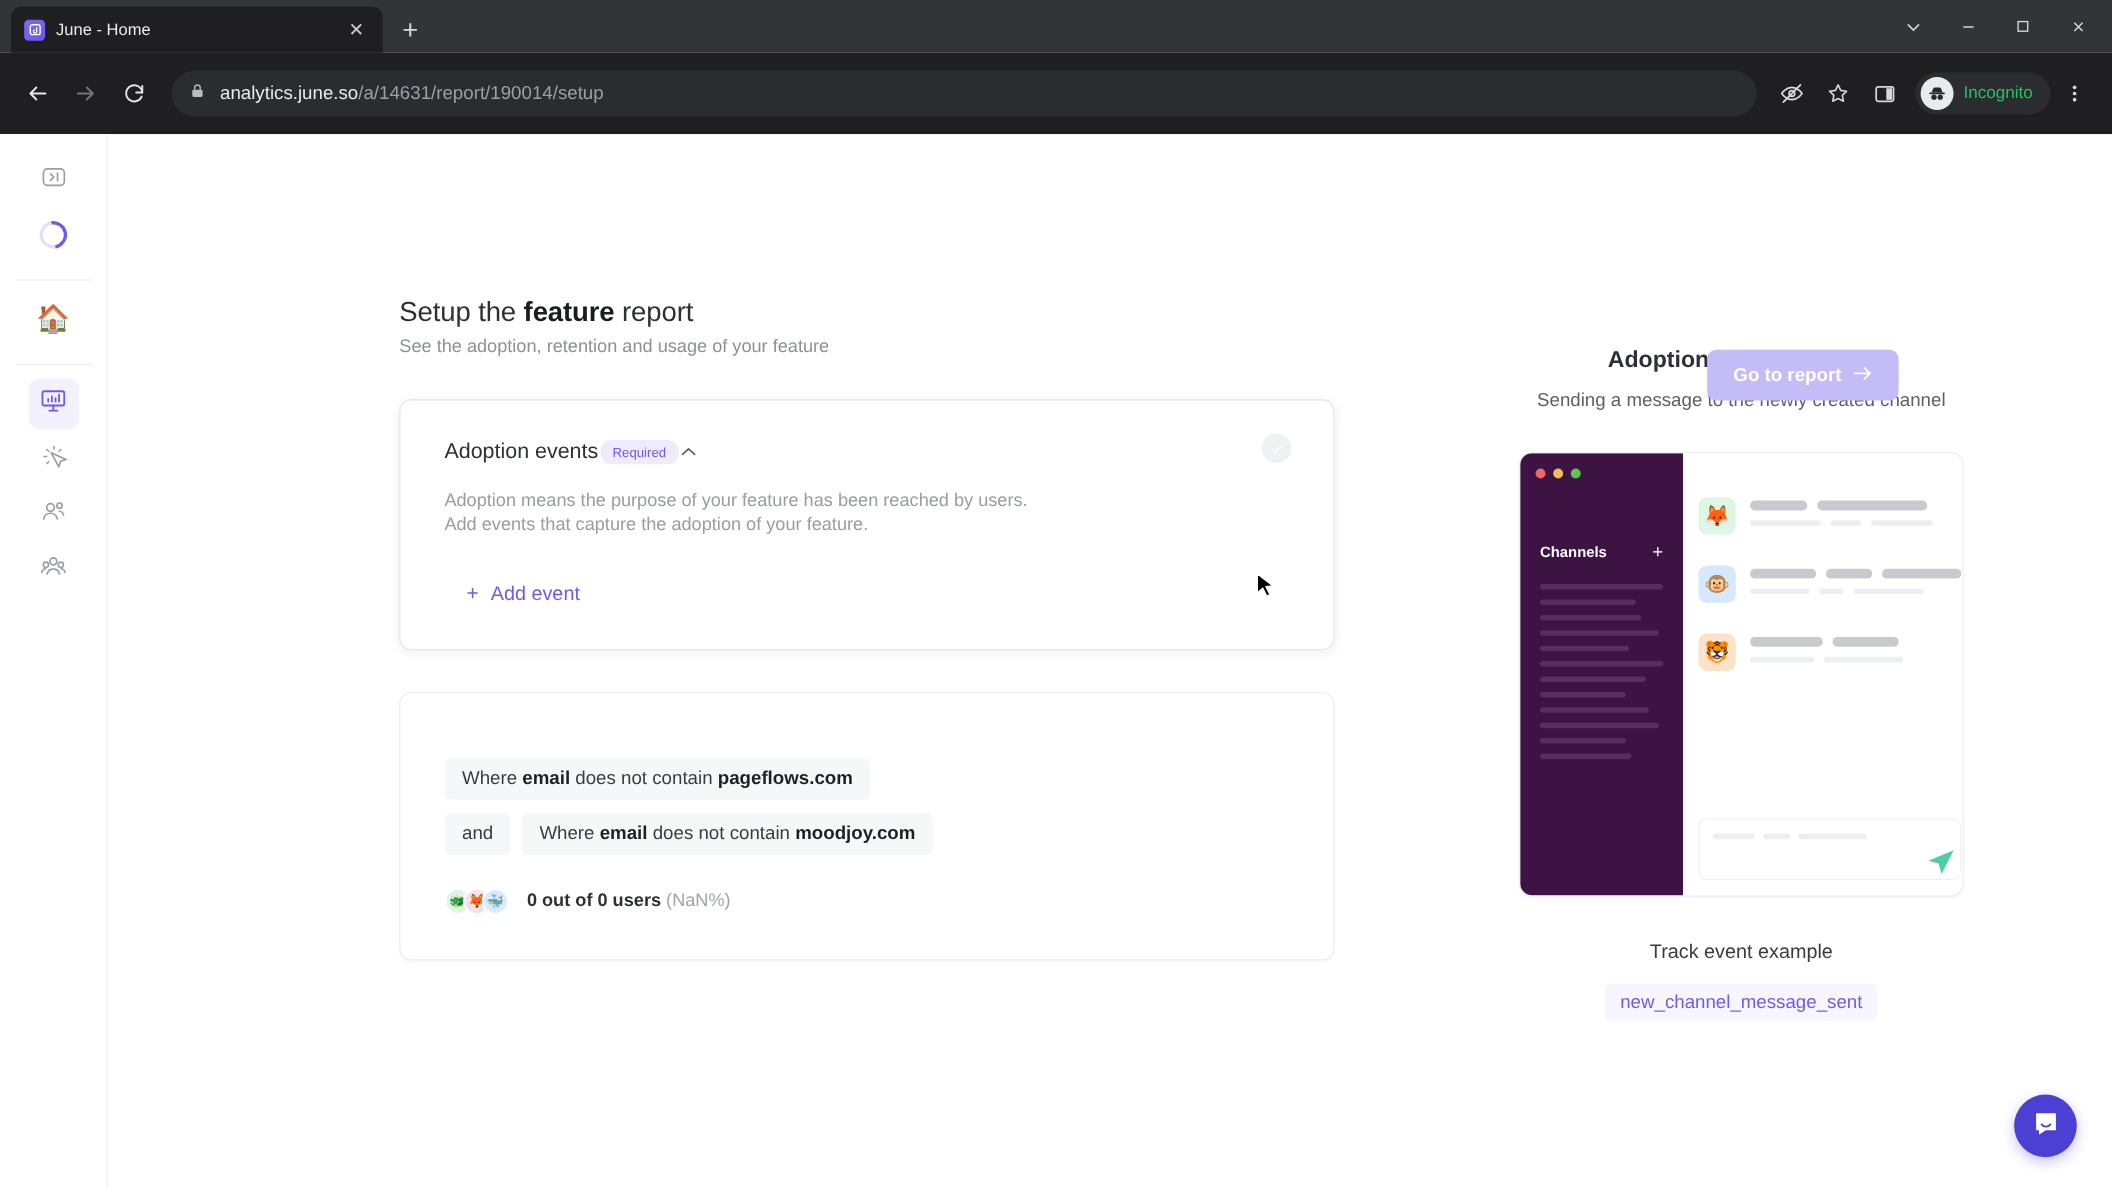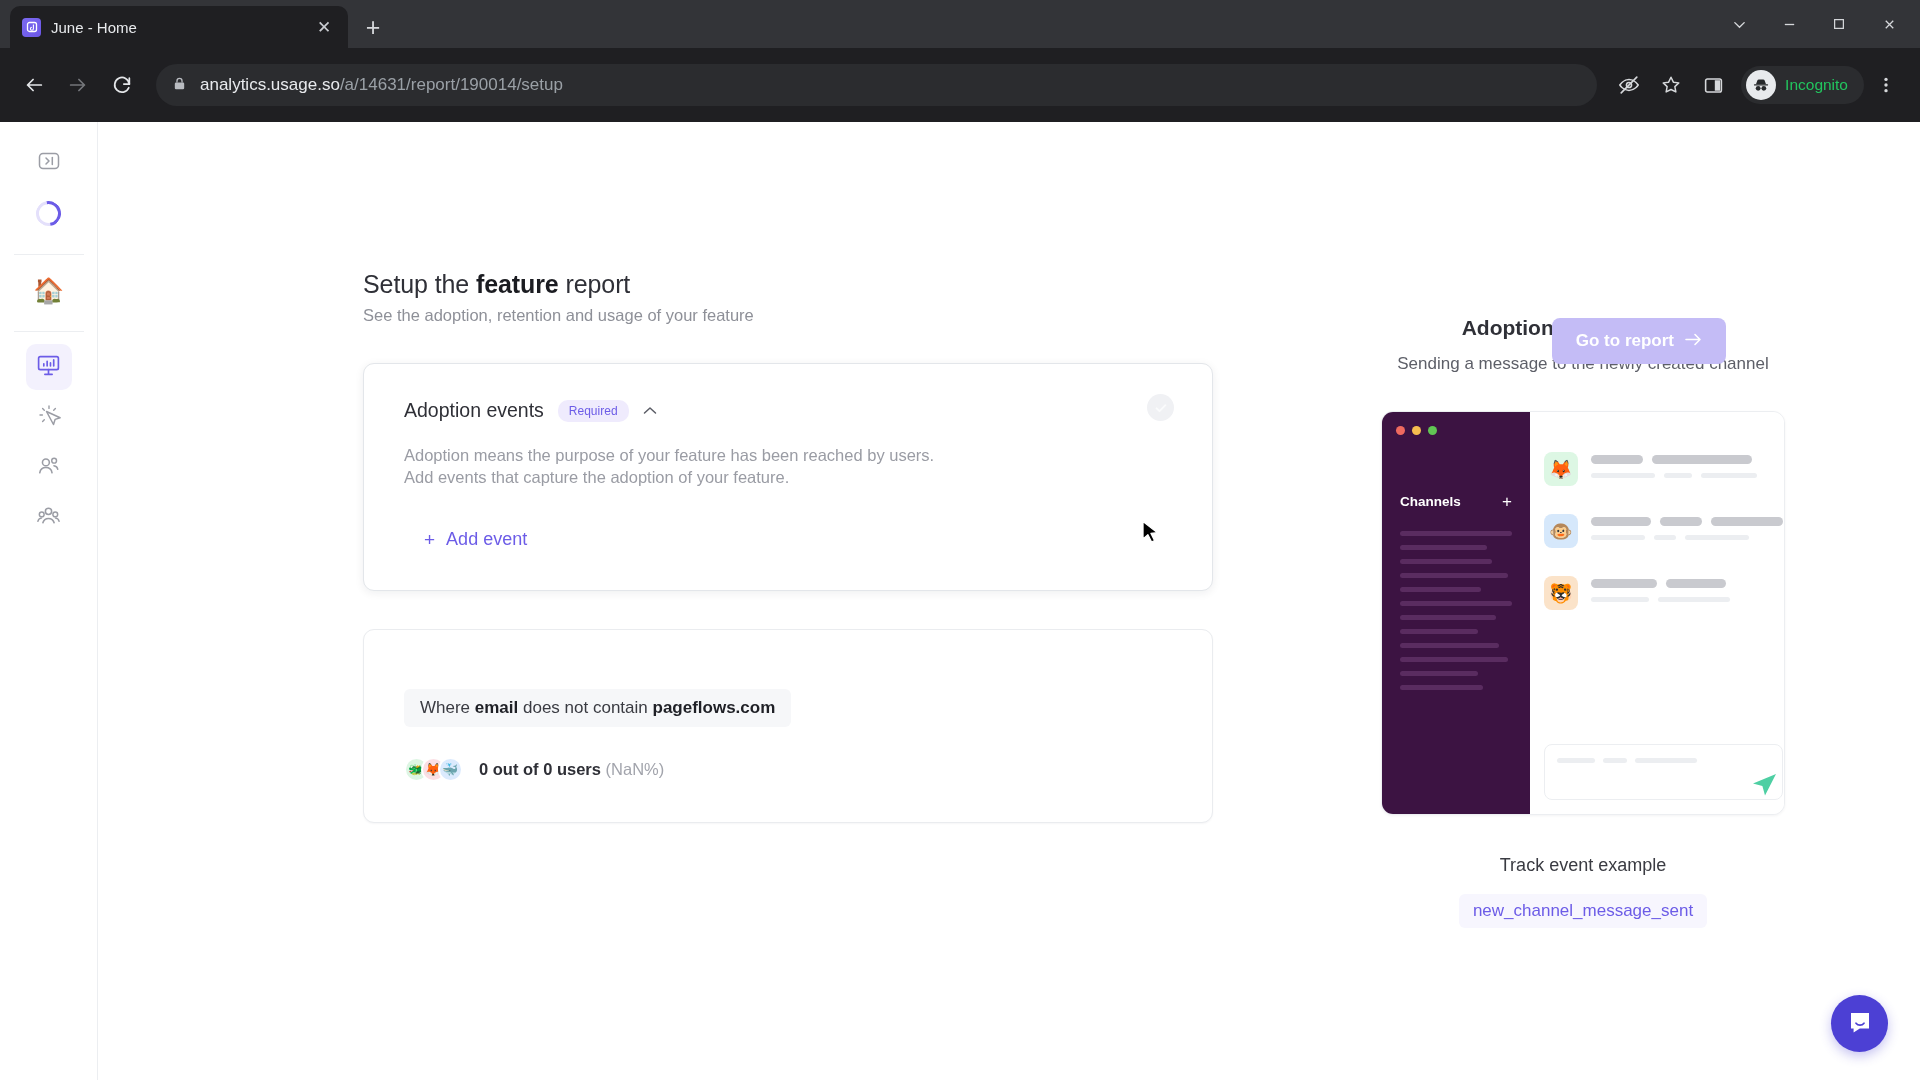--- a/index.html
+++ b/index.html
@@ -109,21 +109,21 @@
   .page-title b { font-weight: 700; color: #1b1c21; }
   .page-sub { font-size: 16.5px; color: #8e9098; margin-top: 7px; }
 
   .card {
     background: #fff; border: 1px solid #eaecef; border-radius: 11px;
     margin-top: 38px; box-shadow: 0 1px 2px rgba(16,24,40,.04);
   }
   .card.focus { border-color: #e3e6ea; box-shadow: 0 2px 10px rgba(16,24,40,.07); }
   .card-body { padding: 35px 40px 40px; position: relative; }
 
-  .card-head { display: flex; align-items: center; gap: 14px; }
+  .card-head { display: flex; align-items: center; gap: 2px; }
   .card-title { font-size: 19.5px; color: #2f3037; font-weight: 500; }
   .pill {
     font-size: 12px; padding: 4px 11px; border-radius: 10px; font-weight: 400;
   }
   .pill.required { background: #efebfd; color: #6c5ce7; }
   .pill.optional { background: #f4f5f7; color: #6b6d76; }
   .chev { color: #5b5d66; font-size: 13px; line-height: 1; user-select: none; }
   .check-circle {
     position: absolute; right: 38px; top: 30px;
     width: 27px; height: 27px; border-radius: 50%; background: #f0f1f4;
@@ -278,21 +278,21 @@
         </svg>
     </div>
 
     <div class="omnibox">
       <span>
         <svg width="15" height="15" viewBox="0 0 16 16">
             <rect x="3" y="7" width="10" height="7" rx="1.3" fill="#b9bcc1"></rect>
             <path d="M5.3 7V5.2a2.7 2.7 0 0 1 5.4 0V7" fill="none" stroke="#b9bcc1" stroke-width="1.4"></path>
           </svg>
       </span>
-      <span class="omni-url"><b>analytics.usage.so</b><span>/a/14631/report/190014/setup</span></span>
+      <span class="omni-url"><b>analytics.june.so</b><span>/a/14631/report/190014/setup</span></span>
     </div>
 
     <div class="omni-right">
       <div class="tbicon">
         <svg width="22" height="22" viewBox="0 0 24 24">
             <path d="M2 12s3.8-6 10-6 10 6 10 6-3.8 6-10 6S2 12 2 12z" fill="none" stroke="#d6d8db" stroke-width="1.7"></path>
             <circle cx="12" cy="12" r="2.8" fill="none" stroke="#d6d8db" stroke-width="1.7"></circle>
             <path d="M3.5 20.5L20.5 3.5" stroke="#d6d8db" stroke-width="1.8" stroke-linecap="round"></path>
           </svg>
       </div>
@@ -437,20 +437,24 @@
             </div>
           </div>
 
           <div class="card">
             <div class="card-body">
 
               <div class="filter-row">
                 <span class="filter-chip"><span>Where </span><b>email</b><span> does not contain </span><b>pageflows.com</b></span>
               </div>
 
+              <div class="filter-row" style="margin-top:12px;">
+                <span class="conj">and</span>
+                <span class="filter-chip"><span>Where </span><b>email</b><span> does not contain </span><b>moodjoy.com</b></span>
+              </div>
 
               <div class="users-row">
                 <div class="avatars">
                   <span class="av" style="background:#ddf5e3">🐲</span>
                   <span class="av" style="background:#fbdfe4">🦊</span>
                   <span class="av" style="background:#dbeafd">🐳</span>
                 </div>
                 <div class="users-text"><span style="color:#2f3037;font-weight:700">0 out of 0 users</span> <span>(NaN%)</span></div>
               </div>
             </div>

